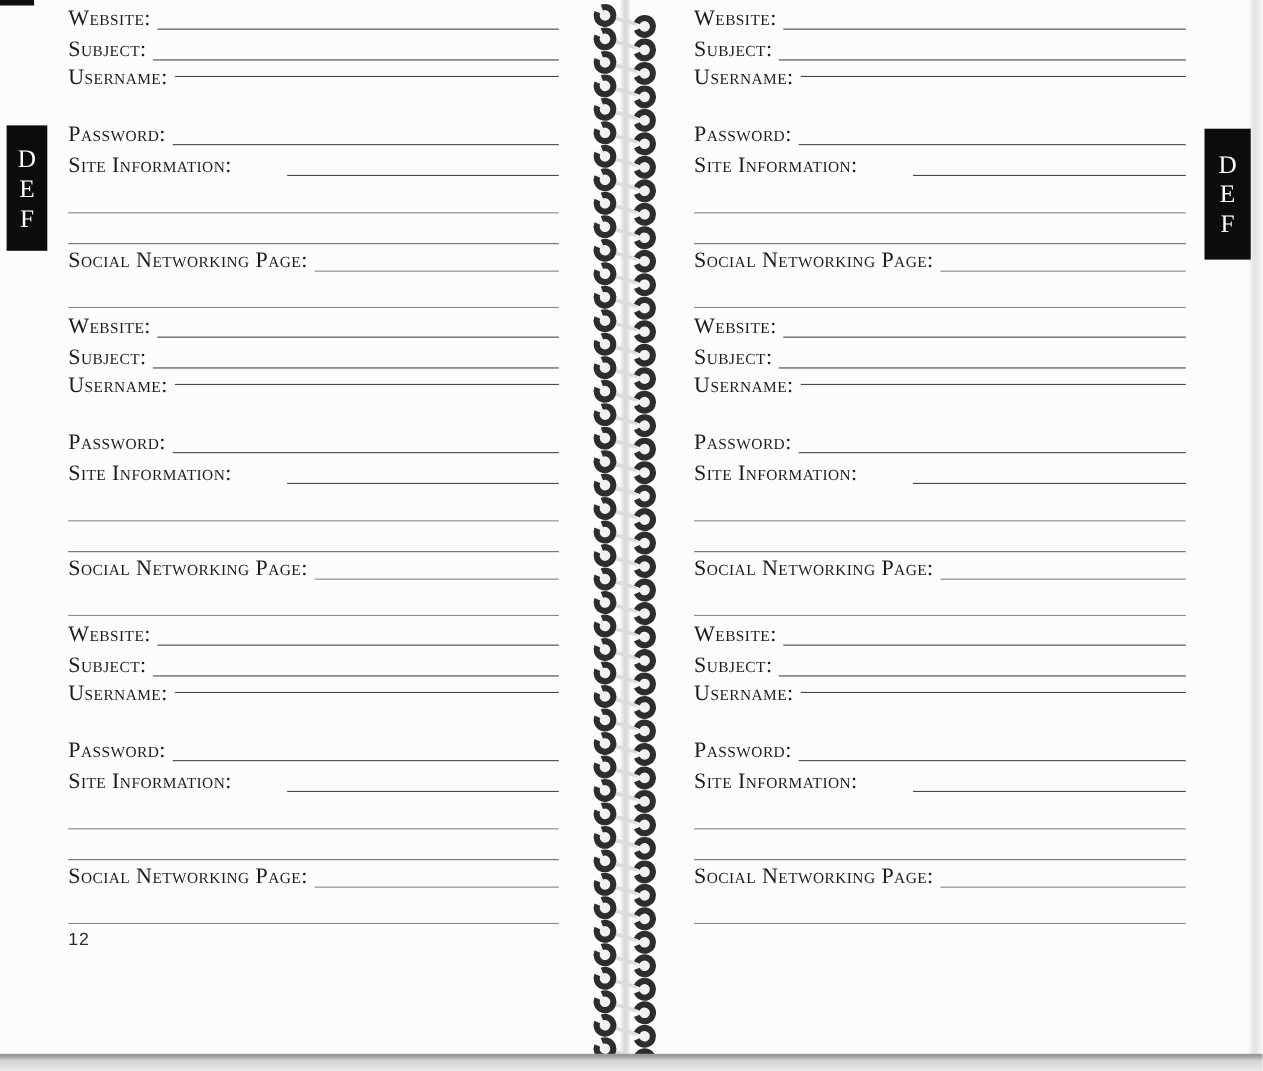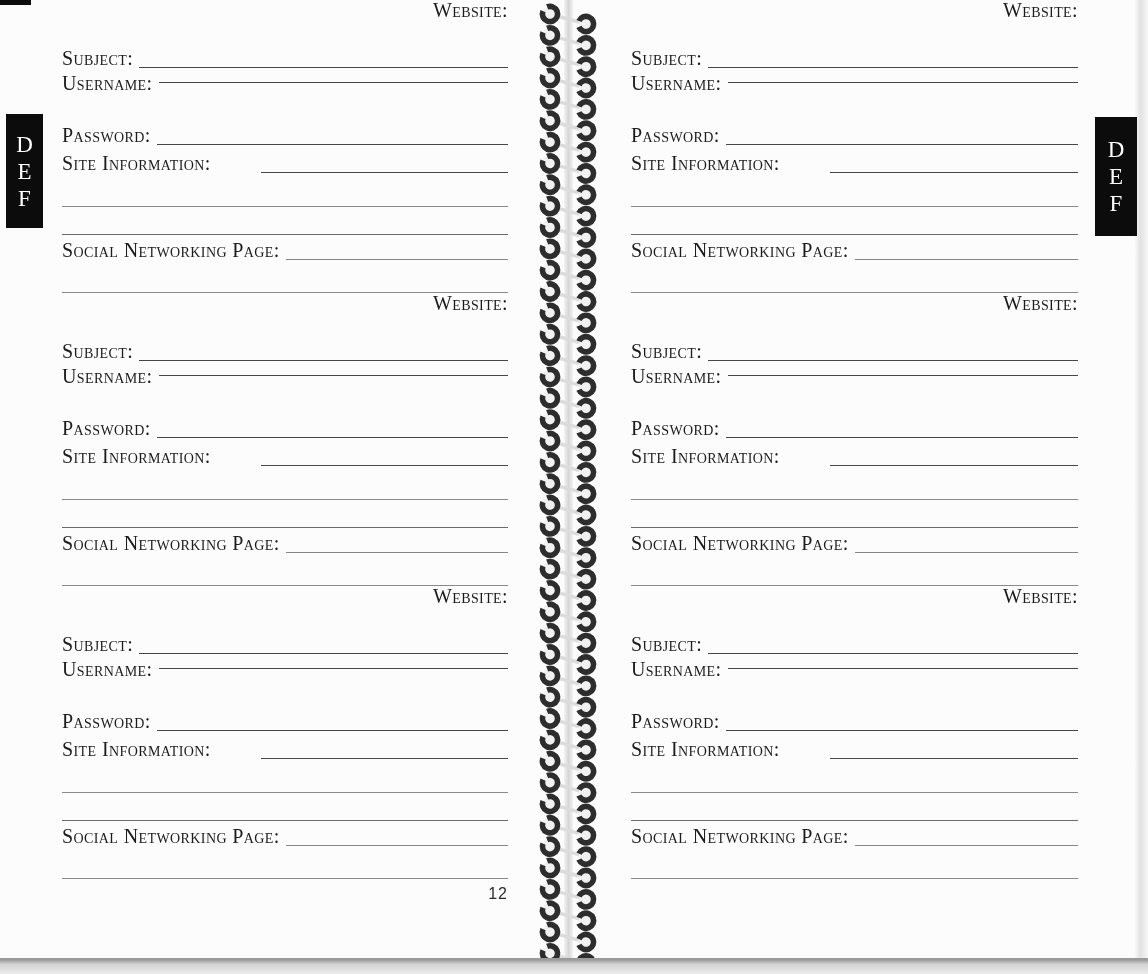--- a/index.html
+++ b/index.html
@@ -11,40 +11,40 @@
   .page{position:absolute;top:0;height:958px;background:#fcfcfc;}
   .page-left{left:0;width:564px;}
   .page-right{left:573px;width:561px;}
   .gutter{
     position:absolute;left:564px;top:0;width:9px;height:958px;
     background:linear-gradient(90deg,#f4f4f4,#d6d6d6 50%,#f2f2f2);
   }
   .content{position:absolute;top:0;}
   .content-left{left:62px;width:446px;}
   .content-right{left:631px;width:447px;}
-  .block > div:nth-child(1){height:40px;flex-direction:column;}
+  .block > div:nth-child(1){height:27px;}
   .block > div:nth-child(2){height:28px;}
   .block > div:nth-child(3){height:29px;align-items:center;}
   .block > div:nth-child(4){height:28px;margin-top:20px;}
   .block > div:nth-child(5){height:28px;gap:44px;}
   .block > div:nth-child(6){height:33px;}
   .block > div:nth-child(7){height:27px;}
   .block > div:nth-child(8){height:25px;}
   .block > div:nth-child(9){height:32px;}
   .row{display:flex;align-items:flex-end;}
   .lbl{
     font-variant:small-caps;font-size:20px;line-height:1;color:#1b1b1b;
     letter-spacing:.4px;white-space:nowrap;
   }
   .line{flex:1;margin-left:6px;border-bottom:1.5px solid #474747;}
   .row.snp .line{border-bottom:1.4px solid #868686;}
   .blank{border-bottom:1.4px solid #6a6a6a;}
   .blank.light{border-bottom-color:#8a8a8a;}
   .pagenum{
-    margin-top:6px;text-align:right;
+    margin-top:6px;text-align:left;
     font-family:"Liberation Sans","DejaVu Sans",sans-serif;
     font-size:16px;letter-spacing:1px;color:#2b2b2b;
   }
   .tab{
     position:absolute;background:#0c0c0c;color:#fff;
     display:flex;flex-direction:column;align-items:center;justify-content:center;
     gap:4px;z-index:5;
   }
   .tab-left{left:6px;top:114px;width:37px;height:114px;}
   .tab-right{left:1095px;top:117px;width:42px;height:119px;}

